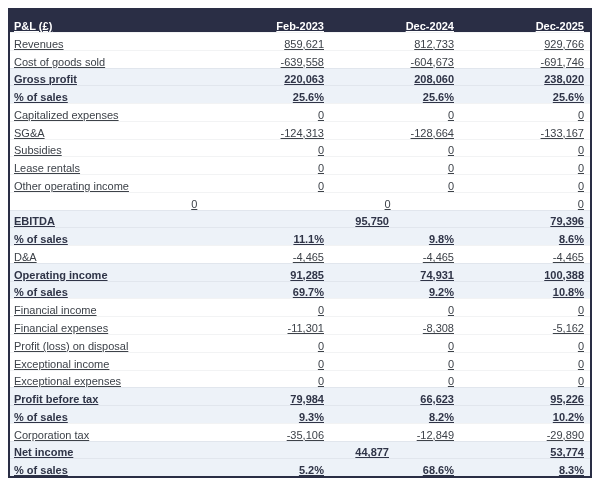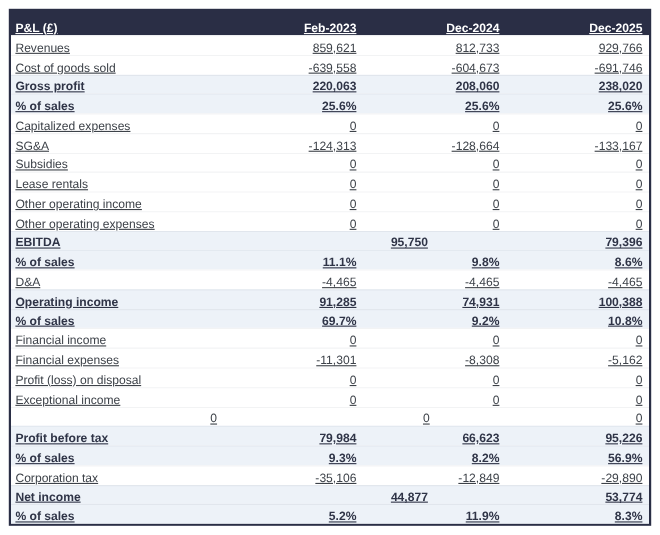--- a/index.html
+++ b/index.html
@@ -133,21 +133,20 @@
   </div>
 
   <div class="row">
     <div class="cl">Other operating income</div>
     <div class="cn">0</div>
     <div class="cn">0</div>
     <div class="cn">0</div>
   </div>
 
   <div class="row">
-    <div class="cl">Other operating expenses</div>
     <div class="cn">0</div>
     <div class="cn">0</div>
     <div class="cn">0</div>
   </div>
 
   <div class="row hl">
     <div class="cl">EBITDA</div>
     <div class="cn">95,750</div>
     <div class="cn">79,396</div>
   </div>
@@ -202,52 +201,53 @@
   </div>
 
   <div class="row">
     <div class="cl">Exceptional income</div>
     <div class="cn">0</div>
     <div class="cn">0</div>
     <div class="cn">0</div>
   </div>
 
   <div class="row">
+    <div class="cl">Exceptional expenses</div>
     <div class="cn">0</div>
     <div class="cn">0</div>
     <div class="cn">0</div>
   </div>
 
   <div class="row hl">
     <div class="cl">Profit before tax</div>
     <div class="cn">79,984</div>
     <div class="cn">66,623</div>
     <div class="cn">95,226</div>
   </div>
 
   <div class="row hl">
     <div class="cl">% of sales</div>
     <div class="cn">9.3%</div>
     <div class="cn">8.2%</div>
-    <div class="cn">56.9%</div>
+    <div class="cn">10.2%</div>
   </div>
 
   <div class="row">
     <div class="cl">Corporation tax</div>
     <div class="cn">-35,106</div>
     <div class="cn">-12,849</div>
     <div class="cn">-29,890</div>
   </div>
 
   <div class="row hl">
     <div class="cl">Net income</div>
     <div class="cn">44,877</div>
     <div class="cn">53,774</div>
   </div>
 
   <div class="row hl">
     <div class="cl">% of sales</div>
     <div class="cn">5.2%</div>
-    <div class="cn">11.9%</div>
+    <div class="cn">68.6%</div>
     <div class="cn">8.3%</div>
   </div>
 
 </div>
 
 </body></html>

